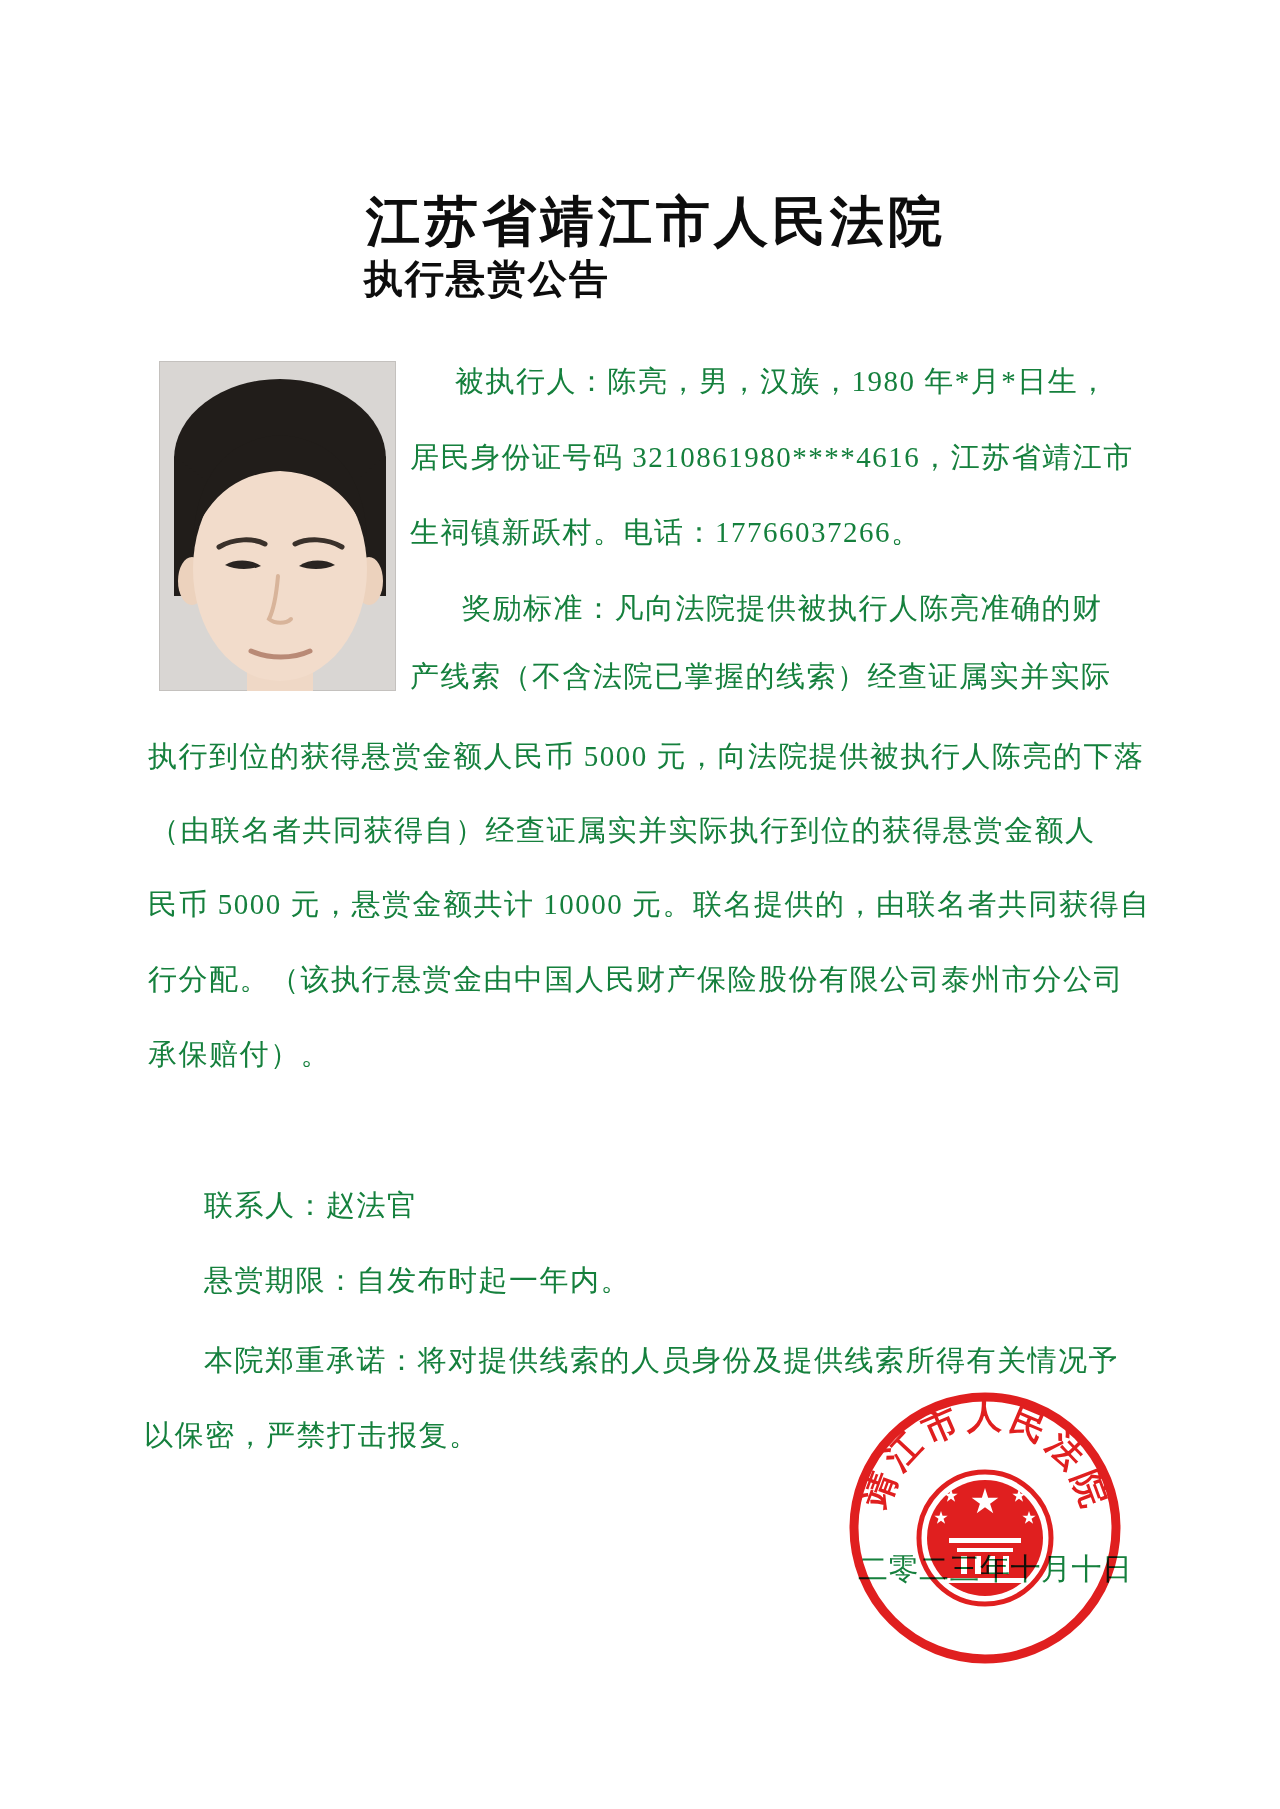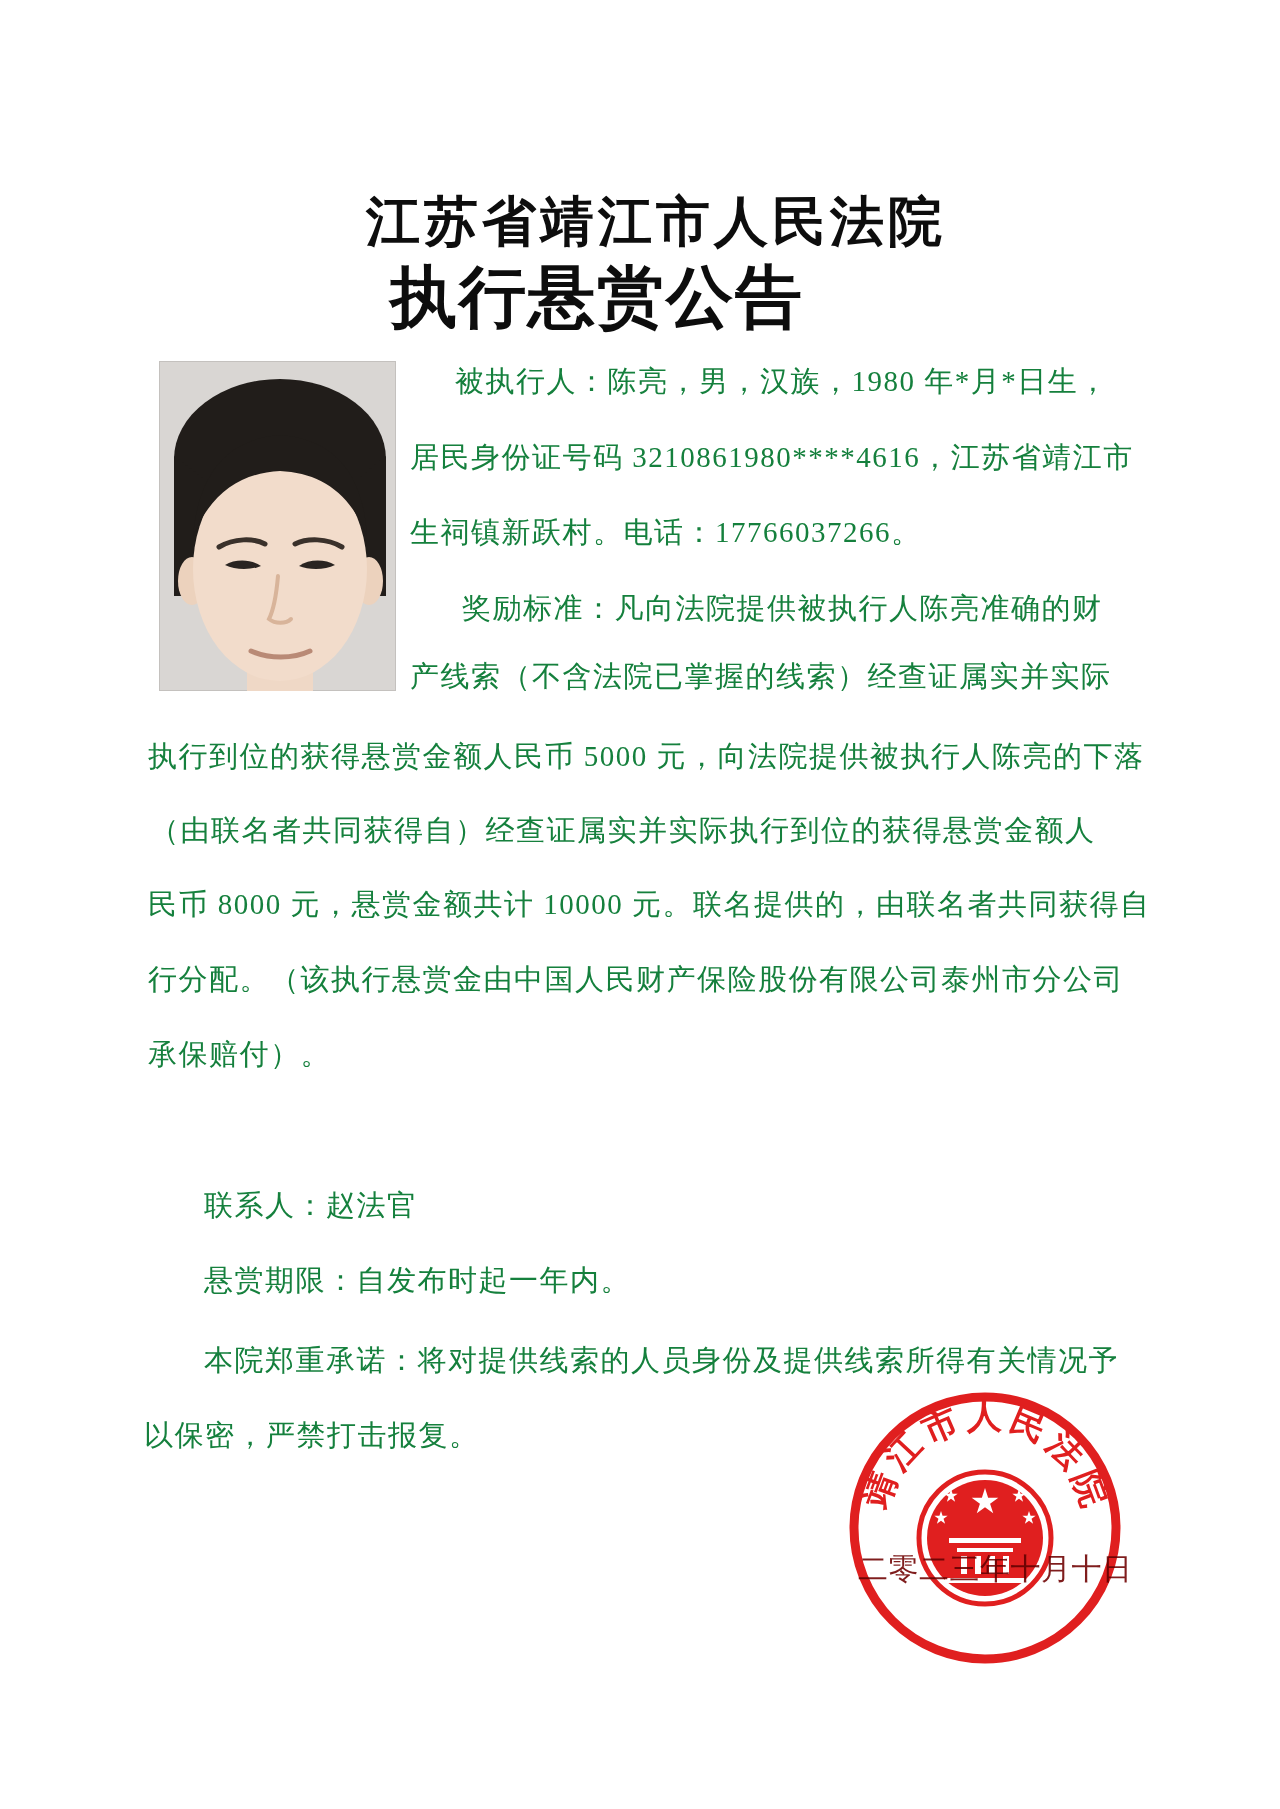--- a/index.html
+++ b/index.html
@@ -12,21 +12,21 @@
     font-family:"Liberation Serif","DejaVu Serif",serif;
     color:#141414;
   }
   .title{
     position:absolute;
     font-weight:bold;
     white-space:nowrap;
     color:#0d0d0d;
   }
   .title1{left:366px;top:186px;font-size:54px;letter-spacing:4px;}
-  .title2{left:390px;top:252px;font-size:67px;letter-spacing:2px;font-family:Liberation Mono, monospace;}
+  .title2{left:364px;top:252px;font-size:39px;letter-spacing:2px;font-family:Liberation Mono, monospace;}
   .line{
     position:absolute;
     font-size:29px;
     letter-spacing:1.5px;
     white-space:nowrap;
     color:#15803d;
   }
   .photo{
     position:absolute;
     left:159px;top:361px;
@@ -37,21 +37,21 @@
     left:845px;top:1388px;
     width:280px;height:280px;
     z-index:1;
   }
   .date{
     position:absolute;
     left:858px;top:1549px;
     font-size:30px;
     letter-spacing:0.5px;
     white-space:nowrap;
-    color:#7f1d1d;
+    color:#15803d;
     z-index:2;
     mix-blend-mode:multiply;
   }
 </style>
 </head>
 <body>
 
 <div class="page">
 
   <div class="title title1">江苏省靖江市人民法院</div>
@@ -87,21 +87,21 @@
     </svg>
   </div>
 
   <div class="line" style="left:455px;top:362px">被执行人：陈亮，男，汉族，1980 年*月*日生，</div>
   <div class="line" style="left:410px;top:438px">居民身份证号码 3210861980****4616，江苏省靖江市</div>
   <div class="line" style="left:410px;top:513px">生祠镇新跃村。电话：17766037266。</div>
   <div class="line" style="left:462px;top:589px">奖励标准：凡向法院提供被执行人陈亮准确的财</div>
   <div class="line" style="left:410px;top:657px">产线索（不含法院已掌握的线索）经查证属实并实际</div>
   <div class="line" style="left:148px;top:737px">执行到位的获得悬赏金额人民币 5000 元，向法院提供被执行人陈亮的下落</div>
   <div class="line" style="left:150px;top:811px">（由联名者共同获得自）经查证属实并实际执行到位的获得悬赏金额人</div>
-  <div class="line" style="left:148px;top:885px">民币 8000 元，悬赏金额共计 10000 元。联名提供的，由联名者共同获得自</div>
+  <div class="line" style="left:148px;top:885px">民币 5000 元，悬赏金额共计 10000 元。联名提供的，由联名者共同获得自</div>
   <div class="line" style="left:148px;top:960px">行分配。（该执行悬赏金由中国人民财产保险股份有限公司泰州市分公司</div>
   <div class="line" style="left:148px;top:1035px">承保赔付）。</div>
   <div class="line" style="left:204px;top:1186px">联系人：赵法官</div>
   <div class="line" style="left:204px;top:1261px">悬赏期限：自发布时起一年内。</div>
   <div class="line" style="left:204px;top:1341px">本院郑重承诺：将对提供线索的人员身份及提供线索所得有关情况予</div>
   <div class="line" style="left:144px;top:1416px">以保密，严禁打击报复。</div>
 
   <div class="seal">
     <svg width="280" height="280" viewBox="0 0 280 280" xmlns="http://www.w3.org/2000/svg">
       <defs>

